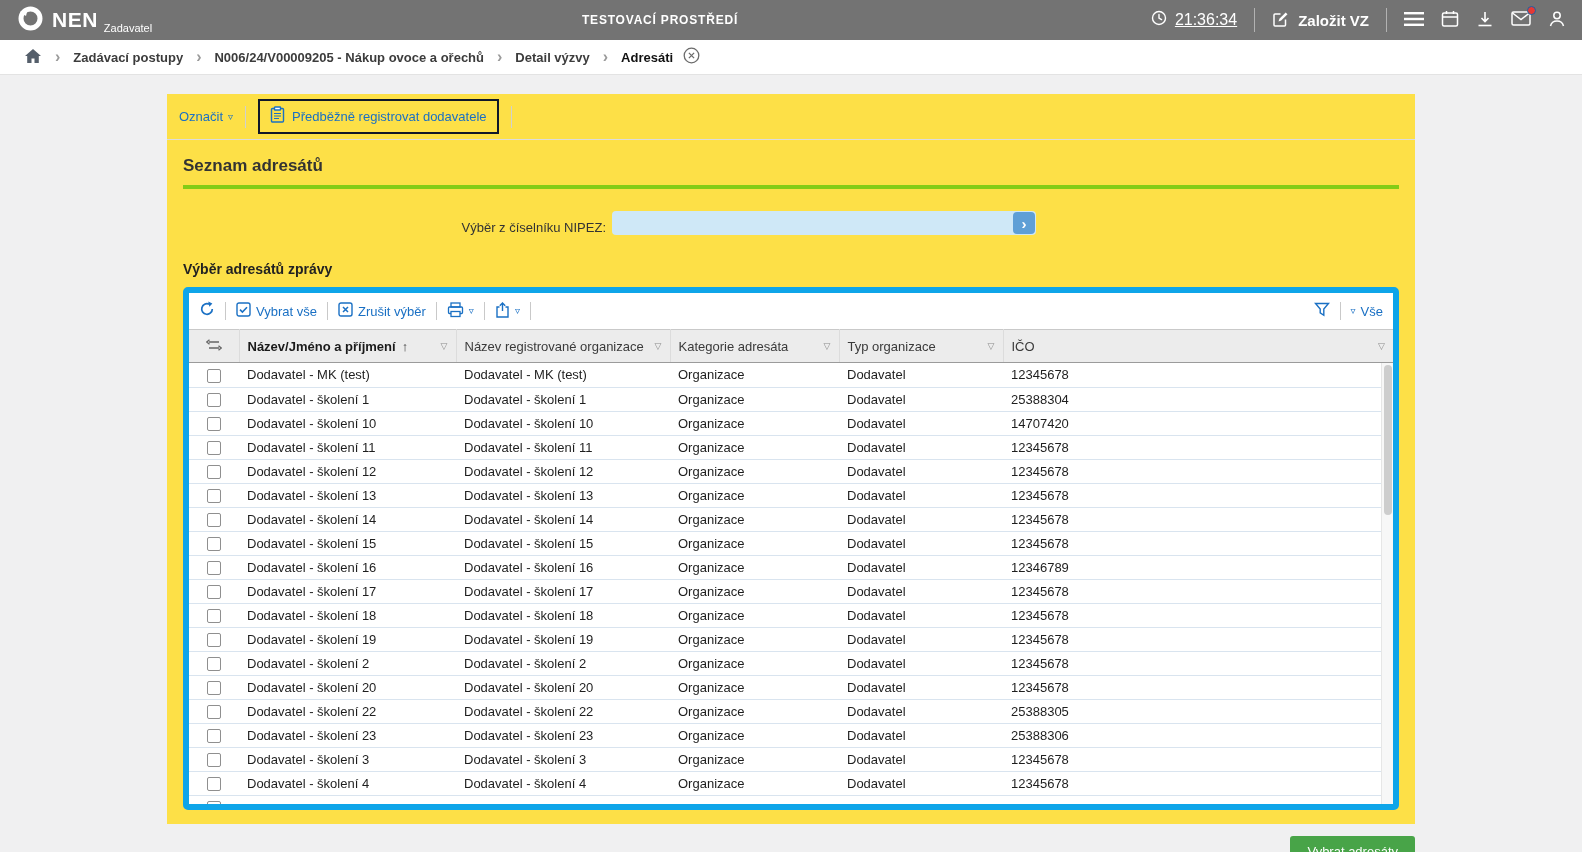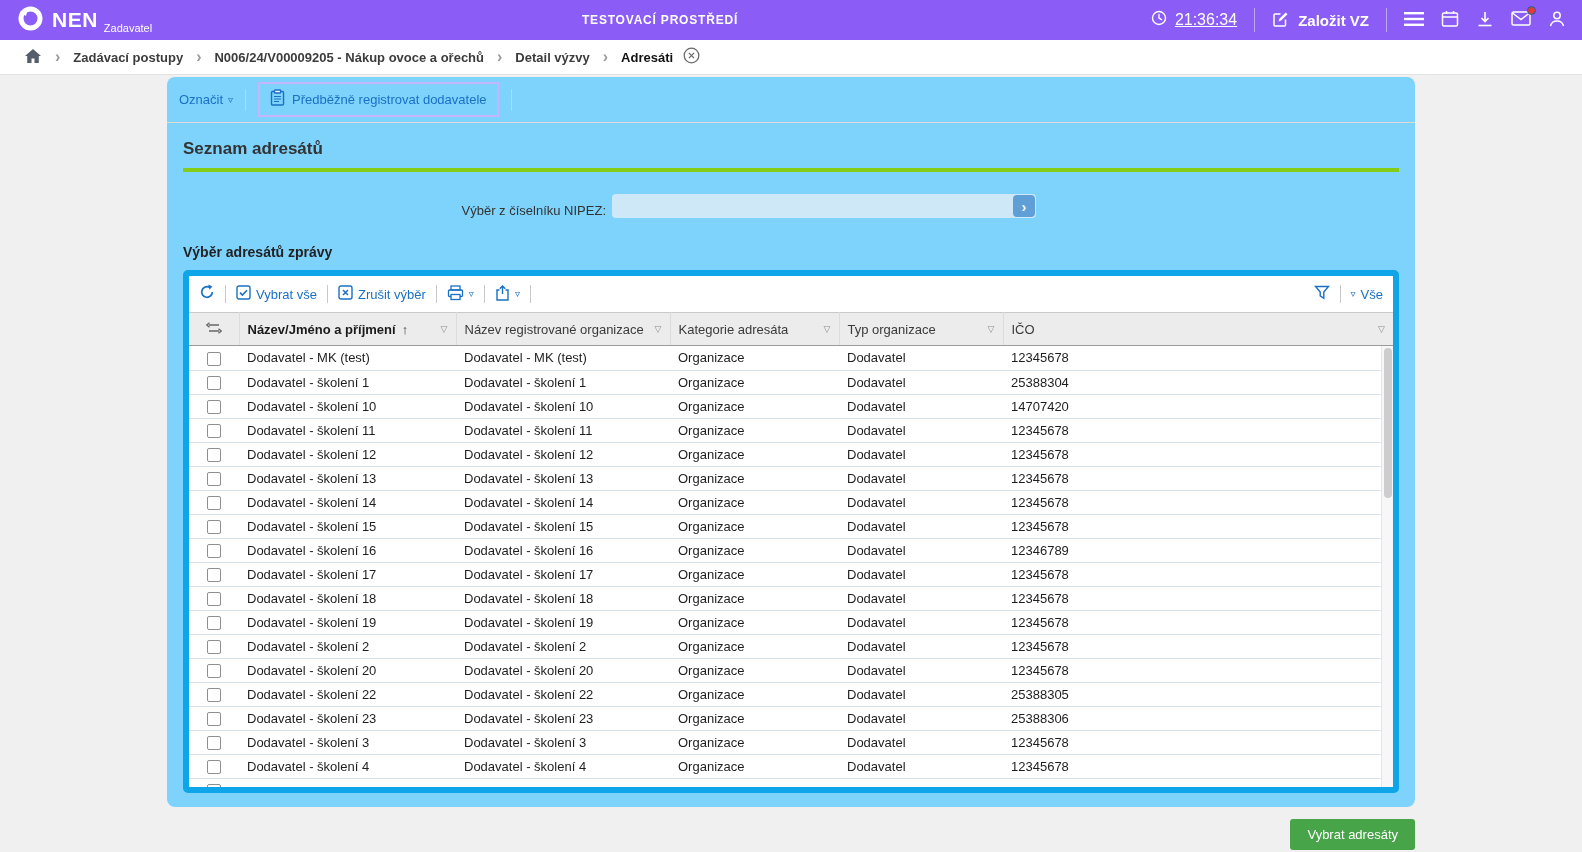--- a/index.html
+++ b/index.html
@@ -1,46 +1,46 @@
 <!DOCTYPE html>
 <html><head>
 <meta charset="utf-8">
 <style>
   * { margin:0; padding:0; box-sizing:border-box; }
   html,body { width:1582px; height:852px; overflow:hidden; }
   body { font-family:"Liberation Sans", sans-serif; background:#f0f0f1; }
 
   
-  .topbar { height:40px; background:#8b5cf6; display:flex; align-items:center; position:relative; color:#fff; padding:0 16px; }
+  .topbar { height:40px; background:#737373; display:flex; align-items:center; position:relative; color:#fff; padding:0 16px; }
   .logo { display:flex; align-items:center; gap:7px; cursor:pointer; }
   .logo-text { font-size:21px; font-weight:bold; letter-spacing:.5px; }
   .logo-sub { font-size:11px; align-self:flex-end; margin-bottom:3px; margin-left:-1px; }
   .env-title { position:absolute; left:660px; transform:translateX(-50%); font-size:12px; font-weight:bold; letter-spacing:.8px; white-space:nowrap; }
   .top-right { margin-left:auto; display:flex; align-items:center; gap:17px; }
   .vsep { width:1px; height:24px; background:rgba(255,255,255,.45); }
   .clock { display:flex; gap:8px; align-items:center; font-size:16px;text-decoration:underline; }
   .create-btn { display:flex; gap:8px; align-items:center; background:none; border:none; color:#fff; font-size:15px; font-weight:bold; font-family:inherit; cursor:pointer; }
   .icon-btn { background:none; border:none; cursor:pointer; display:flex; align-items:center; position:relative; padding:0; }
   .mail-dot { position:absolute; top:-5px; right:-5px; width:9px; height:9px; background:#e53935; border-radius:50%; border:1px solid #1565a8; }
 
   
   .breadcrumb { height:35px; background:#fff; display:flex; align-items:center; gap:13px; padding:0 24px; font-size:13px; color:#3c3c3c; border-bottom:1px solid #e3e3e3; }
   .crumb { font-weight:600; cursor:pointer; white-space:nowrap; }
   .crumb.current { font-weight:bold; color:#111; cursor:default; }
   .crumb-chev { color:#9a9a9a; font-size:16px; font-weight:bold; }
   .crumb-home { display:flex; align-items:center; cursor:pointer; }
   .crumb-close { display:flex; align-items:center; cursor:pointer; margin-left:-3px; }
 
   
-  .content-col { width:1248px; margin:2px auto 0; background:#7dd3fc;border-radius:8px; }
+  .content-col { width:1248px; margin:19px auto 0; background:#fde047; }
   .action-bar { display:flex; align-items:center; padding:5px 12px; gap:12px; min-height:40px; }
   .blue-link { color:#1a70c4; font-size:13px; display:flex; align-items:center; gap:5px; cursor:pointer; white-space:nowrap; }
   .tri { font-size:10px; color:#1a70c4; line-height:1; }
   .vdiv { width:1px; height:22px; background:#d0d0d0; }
-  .red-highlight { border:2px solid #c4b5fd; padding:5px 10px; display:flex; align-items:center; gap:7px; }
+  .red-highlight { border:2px solid #0f172a; padding:5px 10px; display:flex; align-items:center; gap:7px; }
   .bar-divider { height:1px; background:#dcdcdc; }
   .inner { padding:0 16px 14px; }
 
   .section-title { margin-top:16px; font-size:17px; font-weight:bold; color:#333; padding-bottom:9px; border-bottom:4px solid #84cc16; }
 
   .nipez-row { margin-top:22px; display:flex; align-items:flex-end; }
   .nipez-label { width:423px; text-align:right; font-size:13px; color:#333; margin-right:6px; }
   .nipez-field { position:relative; width:424px; height:24px; }
   .nipez-input { width:100%; height:100%; background:#cfe8f7; border:none; border-radius:4px; padding:0 28px 0 8px; font-size:13px; font-family:"Liberation Sans", sans-serif; color:#222; }
   .nipez-btn { position:absolute; right:1px; top:1px; width:22px; height:22px; border:none; border-radius:4px; background:#5f9fd6; color:#fff; font-size:15px; font-weight:bold; cursor:pointer; display:flex; align-items:center; justify-content:center; line-height:1; }

